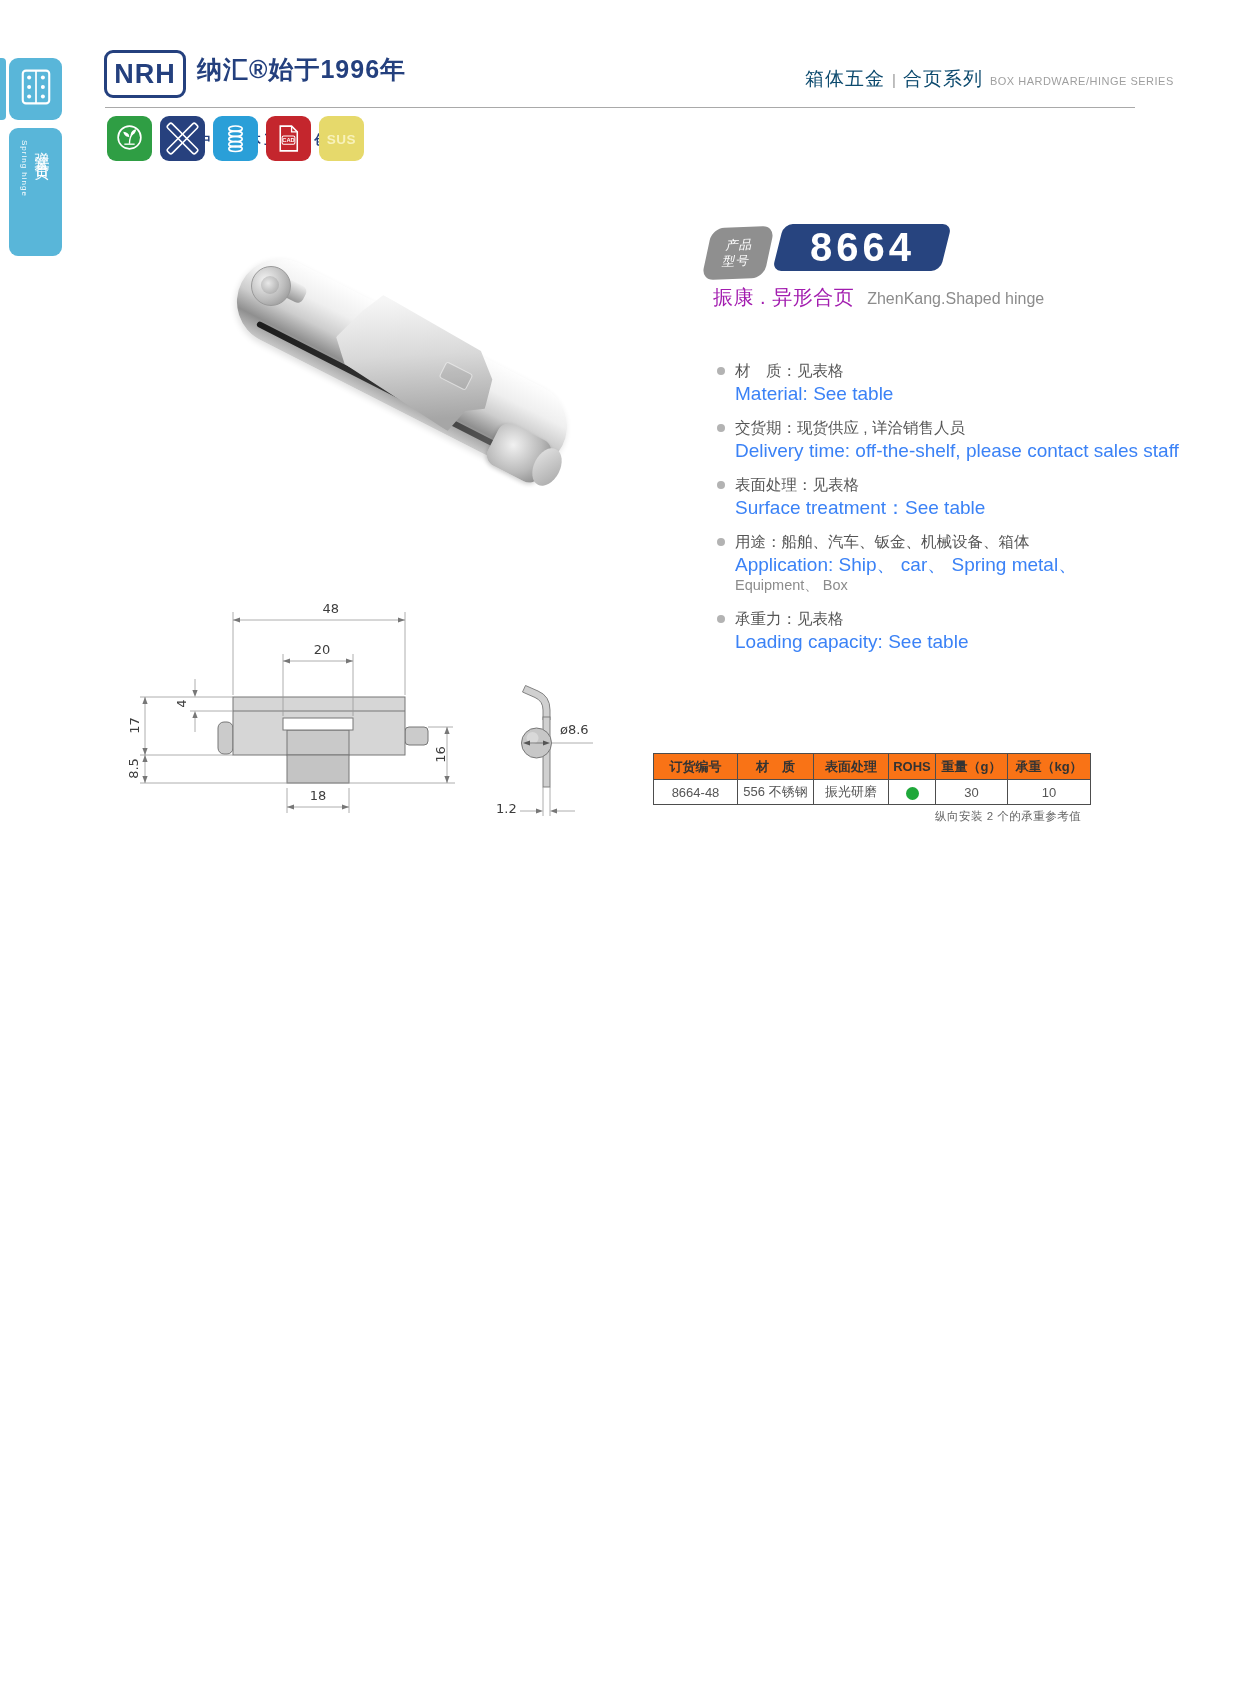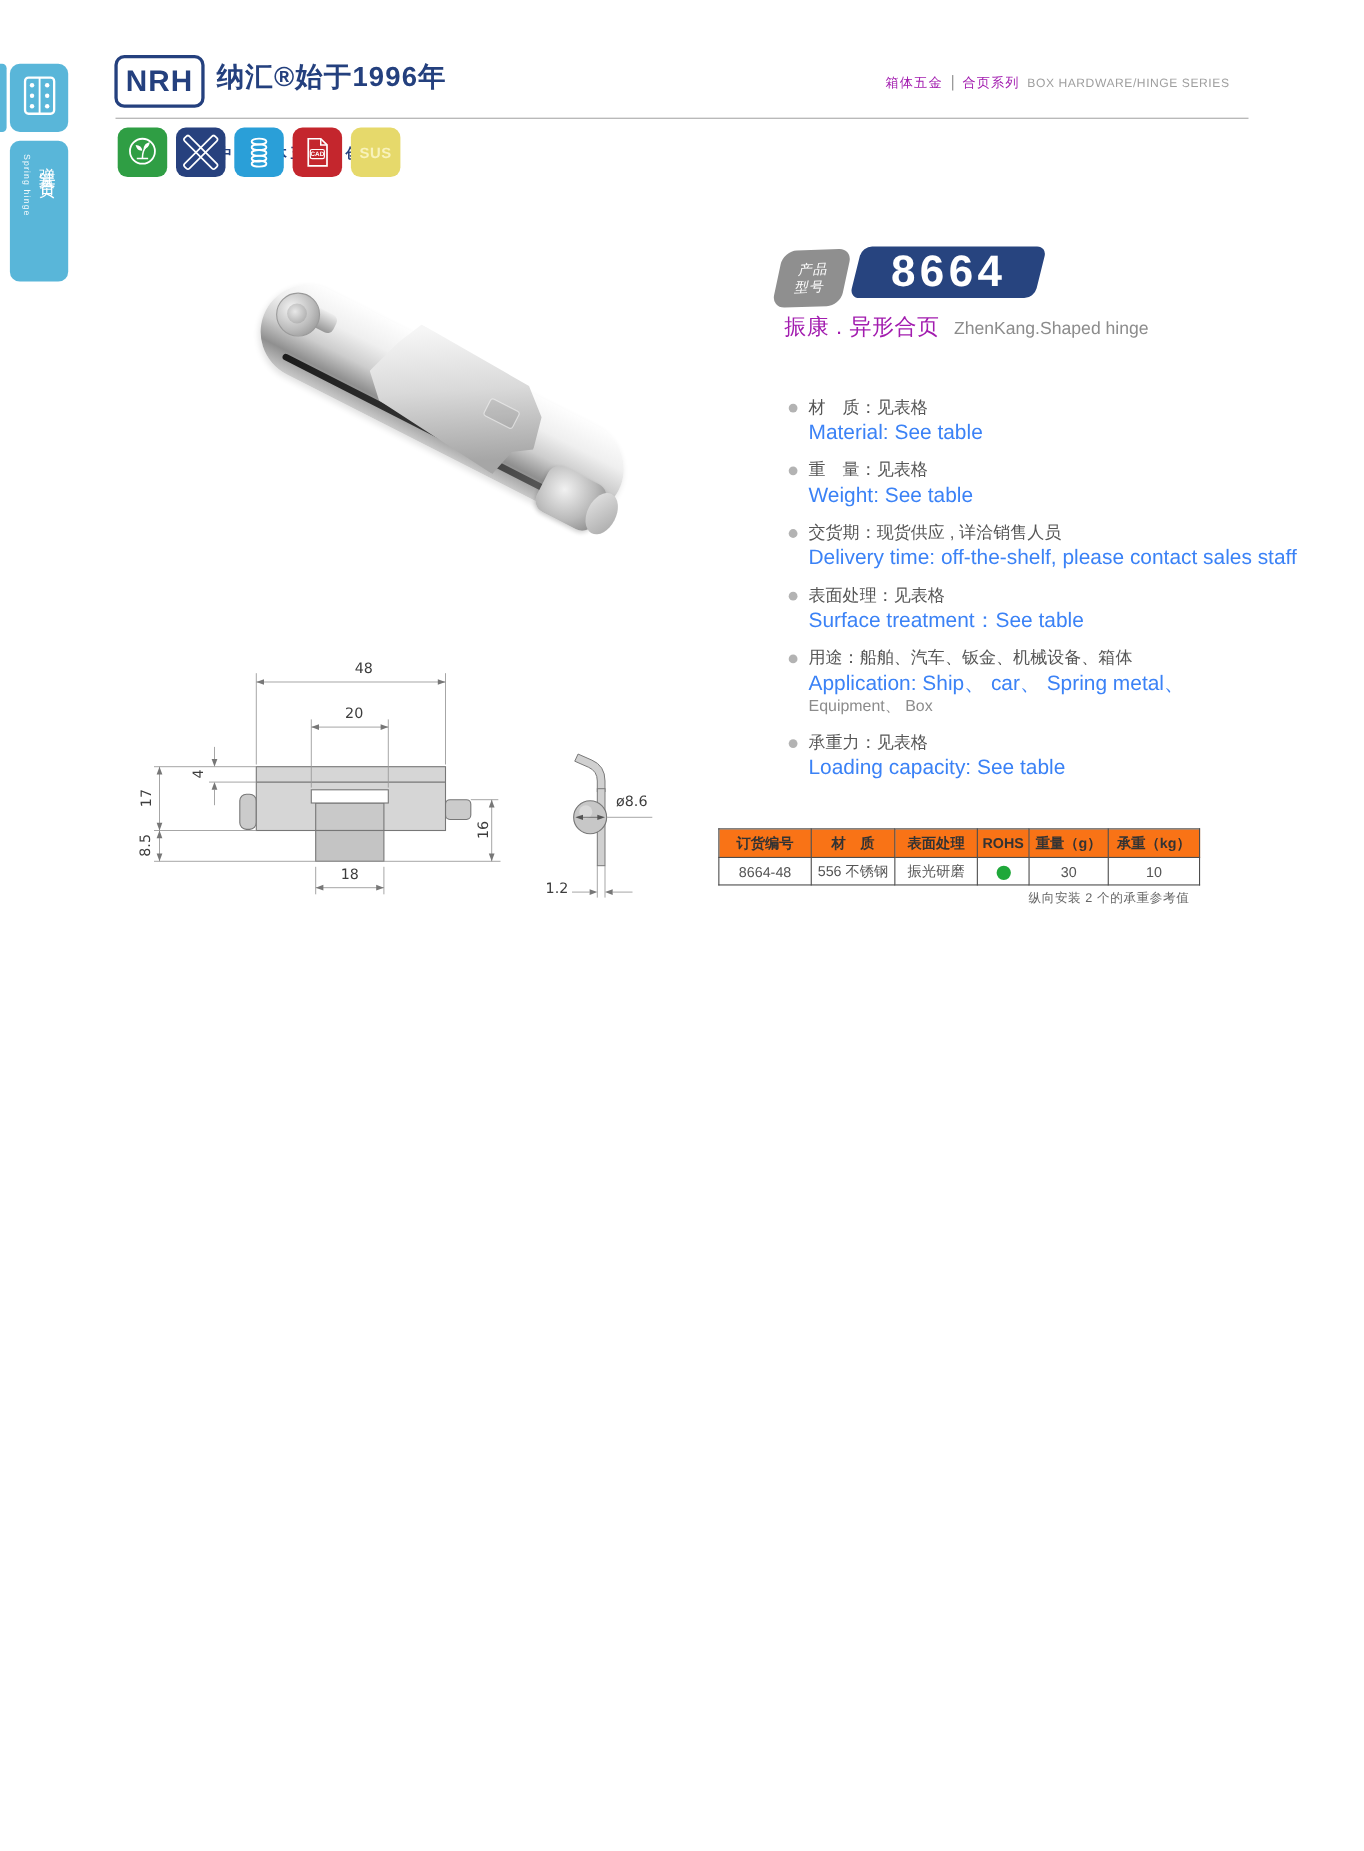--- a/index.html
+++ b/index.html
@@ -7,21 +7,21 @@
         font-family:"Liberation Sans","DejaVu Sans",sans-serif;color:#4a4a4a;}
   .abs{position:absolute;}
 
   
   .logo-box{left:104px;top:50px;width:76px;height:42px;border:3px solid #24407e;border-radius:9px;
             display:flex;align-items:center;justify-content:center;}
   .logo-box span{font-size:27px;font-weight:bold;color:#24407e;letter-spacing:1px;}
   .brand-t{left:197px;top:53px;font-size:25px;font-weight:bold;color:#24407e;letter-spacing:1px;}
   .brand-s{left:198px;top:87px;font-size:13px;color:#24407e;letter-spacing:3.6px;font-weight:bold;margin-top:44px;}
   .hdr-right{left:805px;top:66px;display:flex;align-items:baseline;gap:7px;}
-  .hdr-zh{font-size:12px;color:#a21caf;letter-spacing:1px;}
+  .hdr-zh{font-size:19px;color:#0c4a6e;letter-spacing:1px;}
   .hdr-sep{font-size:15px;color:#9a9a9a;}
   .hdr-en{font-size:11px;color:#9f9f9f;letter-spacing:.5px;}
   .hdr-line{left:105px;top:107px;width:1030px;height:1px;background:#a9a9a9;}
 
   
   .side-strip{left:0;top:58px;width:6px;height:62px;background:#59b6d9;border-radius:0 4px 4px 0;}
   .side-tab1{left:9px;top:58px;width:53px;height:62px;background:#59b6d9;border-radius:9px;
              display:flex;align-items:center;justify-content:center;}
   .side-tab2{left:9px;top:128px;width:53px;height:128px;background:#59b6d9;border-radius:9px;
              display:flex;justify-content:center;align-items:flex-start;gap:3px;padding-top:12px;box-sizing:border-box;}
@@ -200,25 +200,20 @@
     <span class="title-zh">振康 . 异形合页</span>
     <span class="title-en">ZhenKang.Shaped hinge</span>
   </div>
 
   <div class="abs features">
     <ul>
       <li>
         <span class="dot"></span>
         <div class="zh">材　质：见表格</div>
         <div class="en">Material: See table</div>
-      </li>
-      <li>
-        <span class="dot"></span>
-        <div class="zh">重　量：见表格</div>
-        <div class="en">Weight: See table</div>
       </li>
       <li>
         <span class="dot"></span>
         <div class="zh">交货期：现货供应 , 详洽销售人员</div>
         <div class="en">Delivery time: off-the-shelf, please contact sales staff</div>
       </li>
       <li>
         <span class="dot"></span>
         <div class="zh">表面处理：见表格</div>
         <div class="en">Surface treatment：See table</div>

